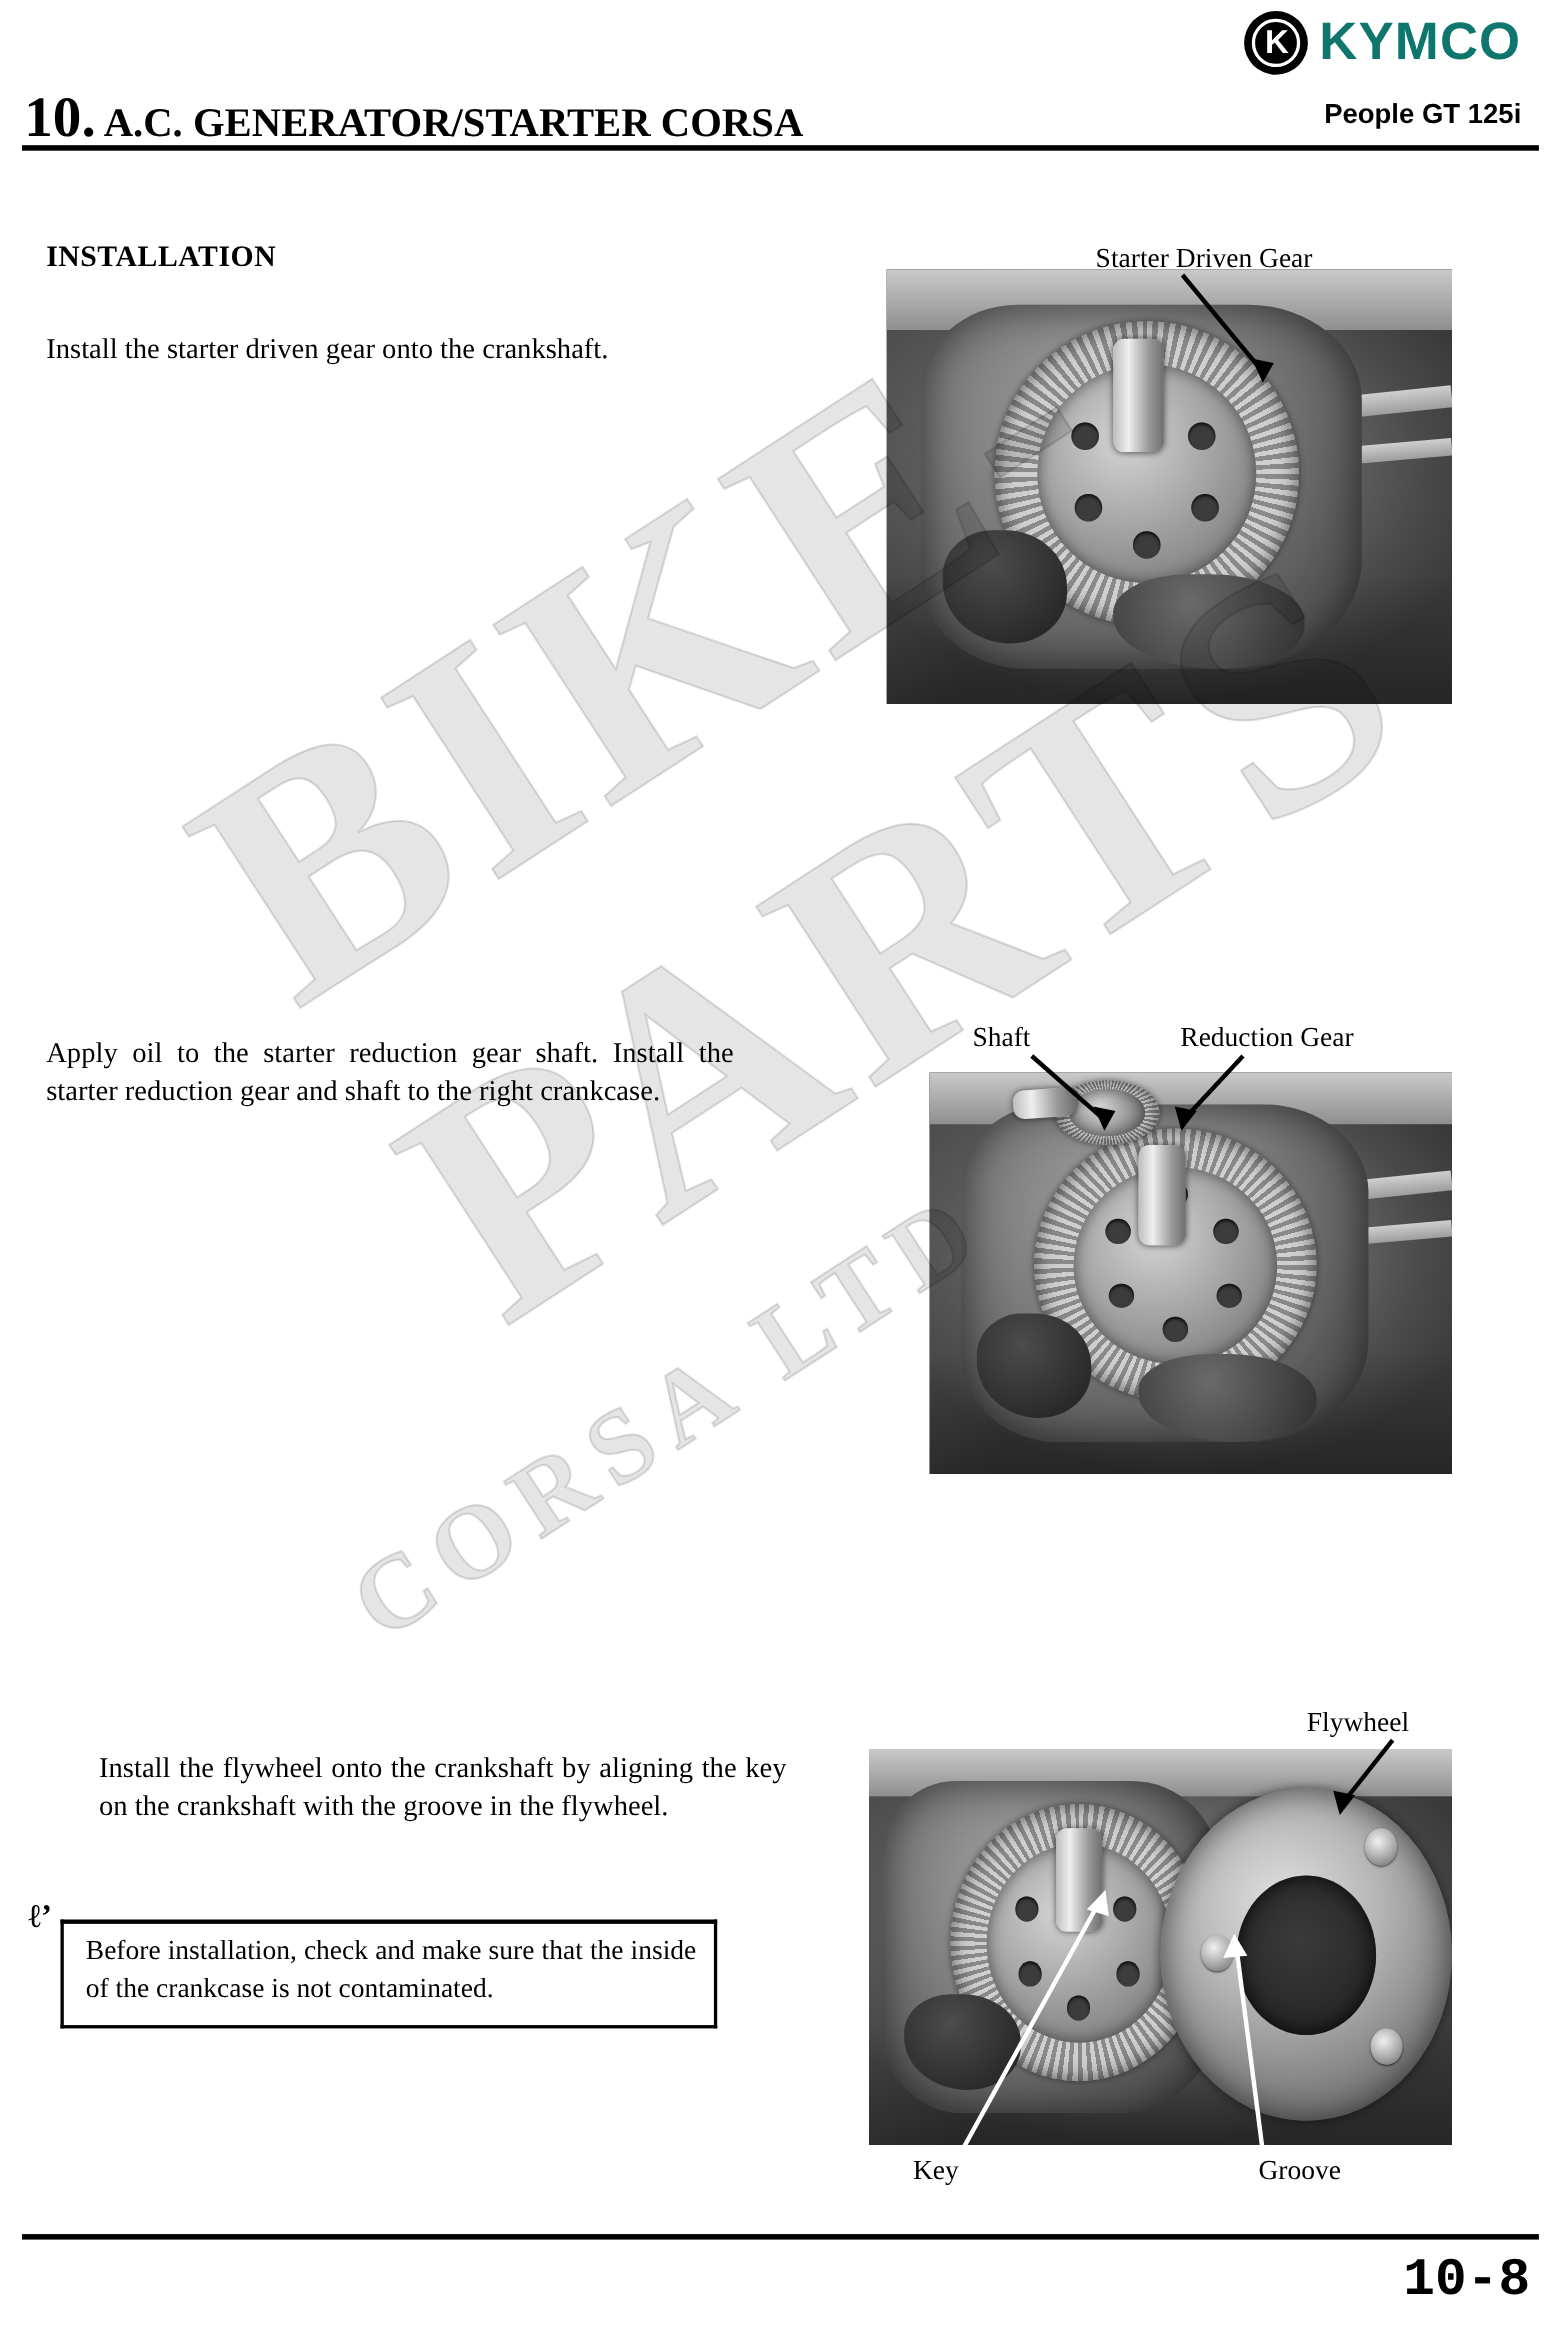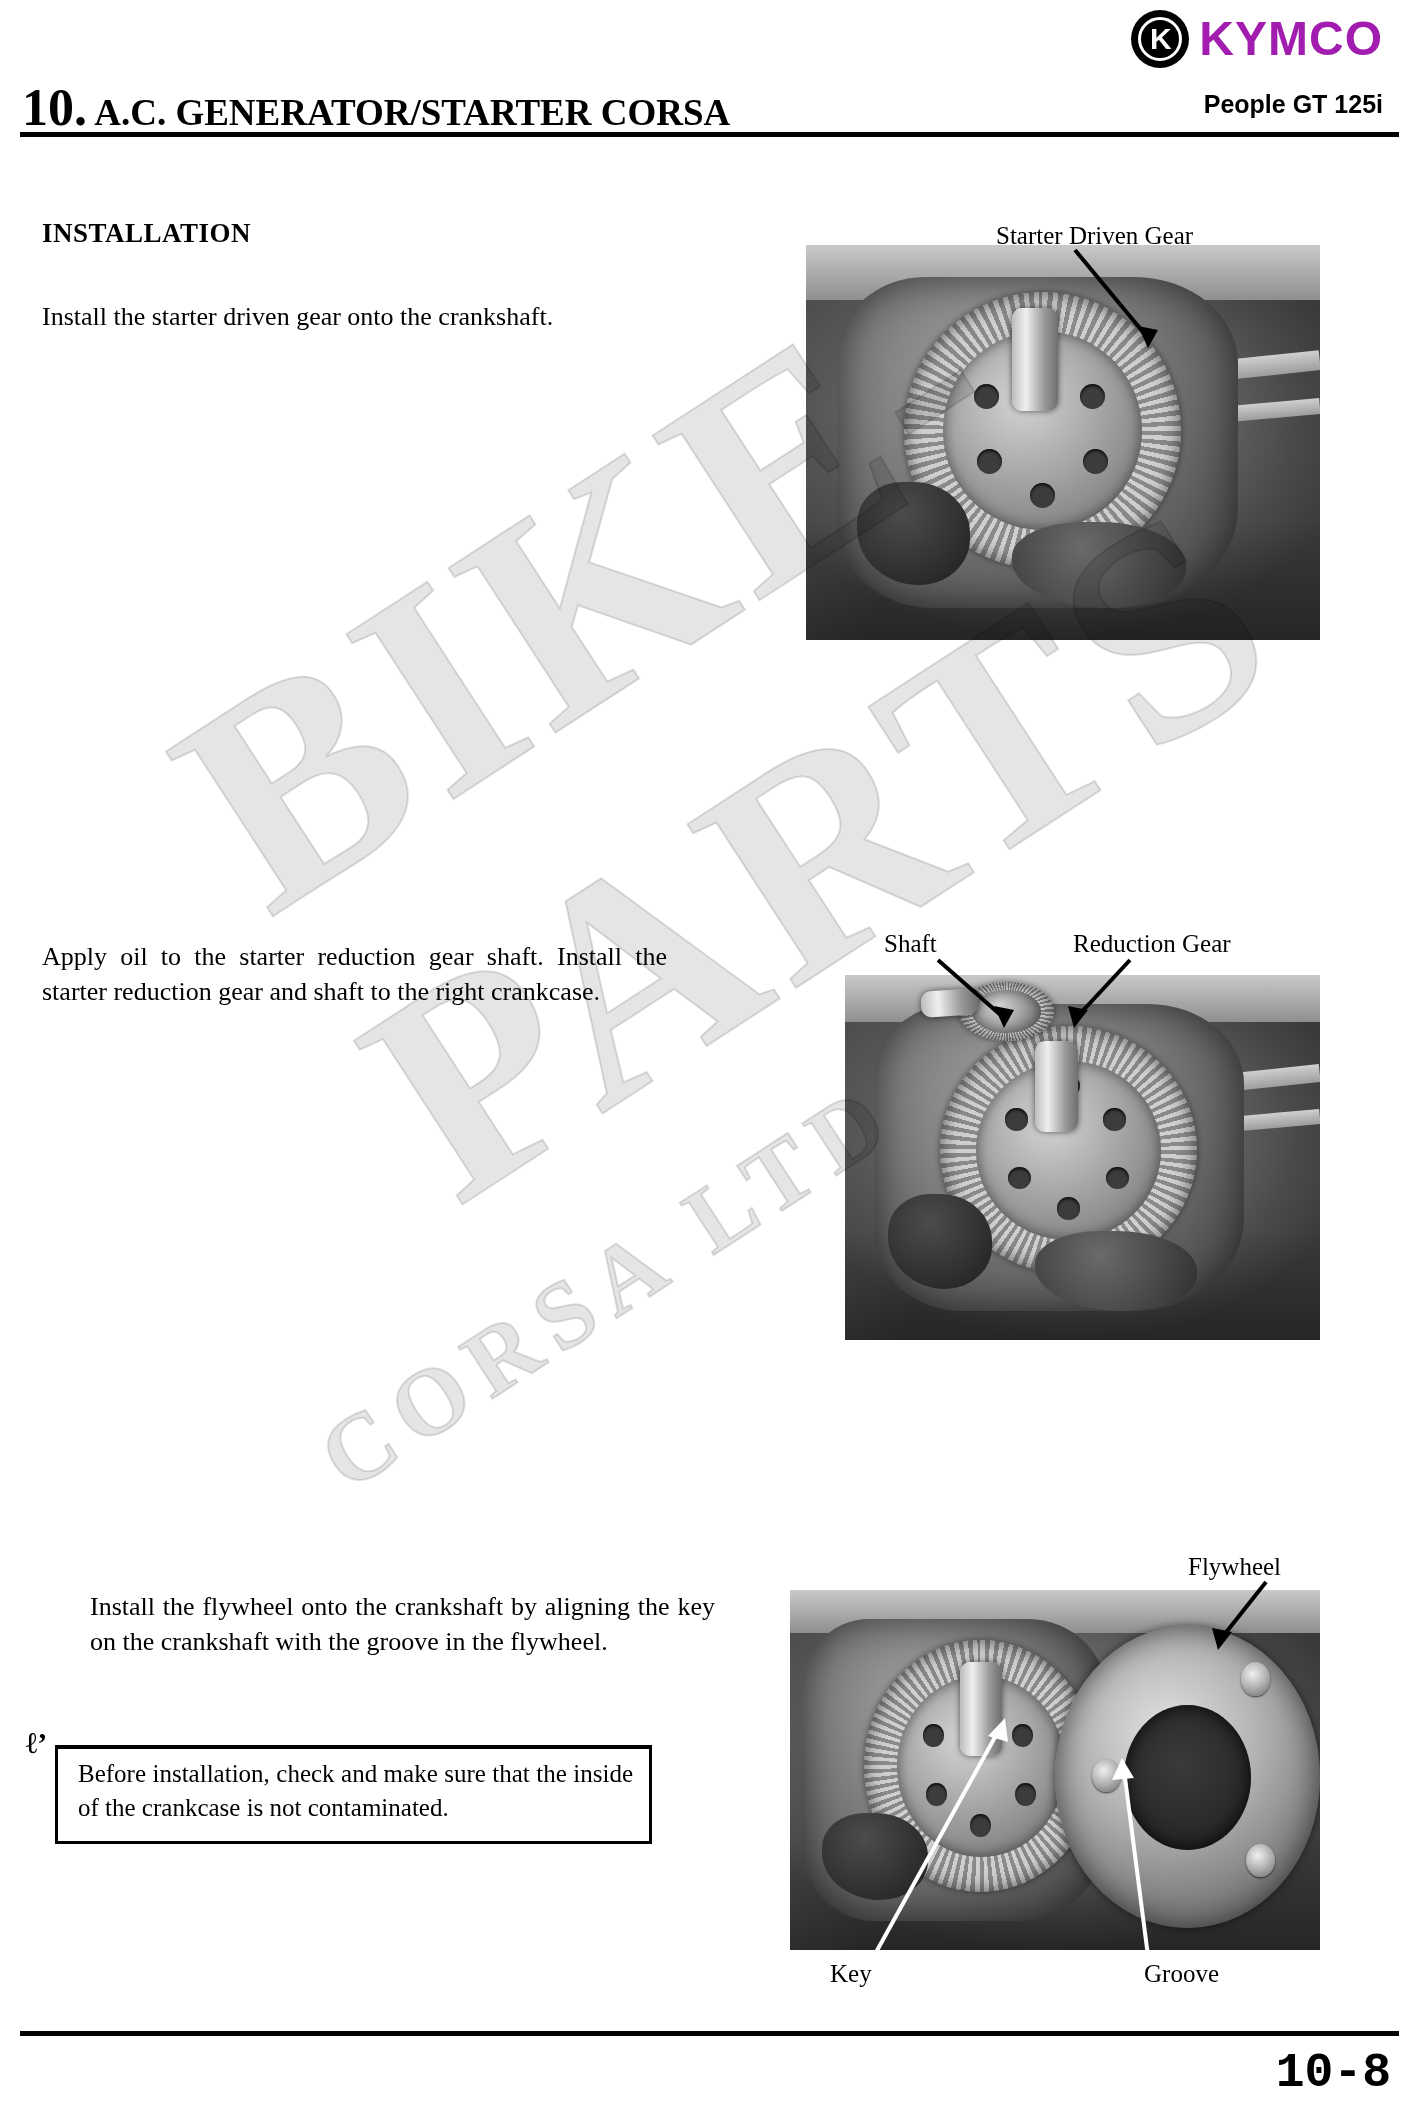--- a/index.html
+++ b/index.html
@@ -53,21 +53,21 @@
     position: relative;
     z-index: 2;
     letter-spacing: -1px;
   }
   .brand-logo .wordmark {
     font-family: "Liberation Sans", sans-serif;
     font-weight: bold;
     font-size: 48px;
     letter-spacing: 1px;
     line-height: 1;
-    color: #a21caf;
+    color: #0f766e;
   }
 
   .header-title {
     position: absolute;
     left: 22px;
     top: 78px;
     font-family: "Liberation Serif", serif;
     font-weight: bold;
     font-size: 37px;
     letter-spacing: 0px;

